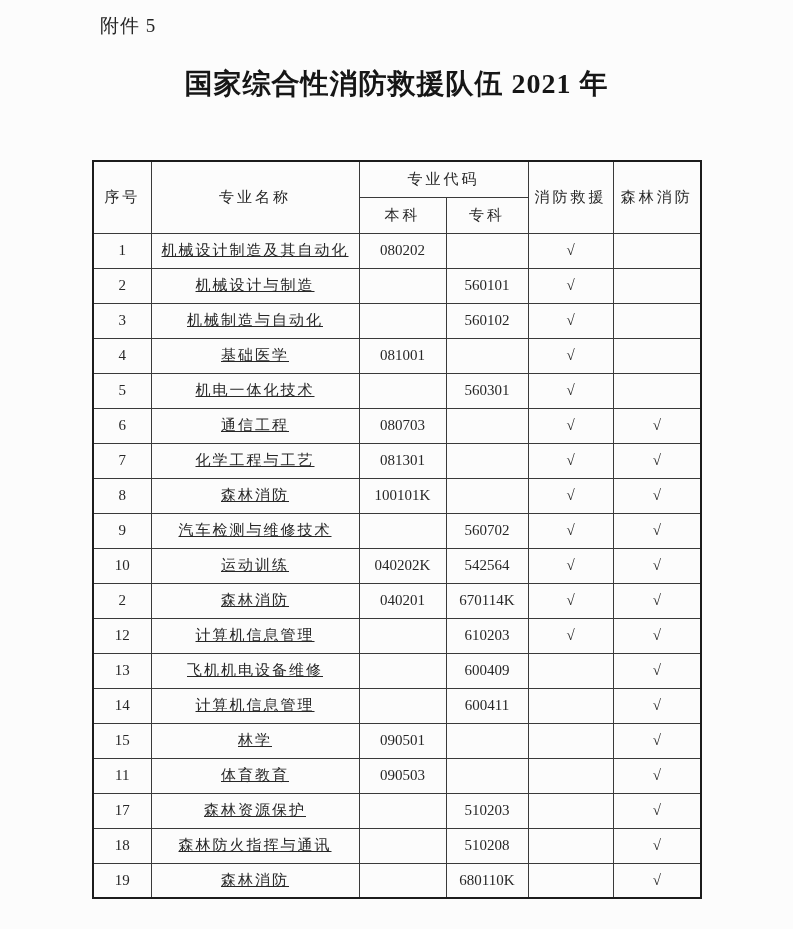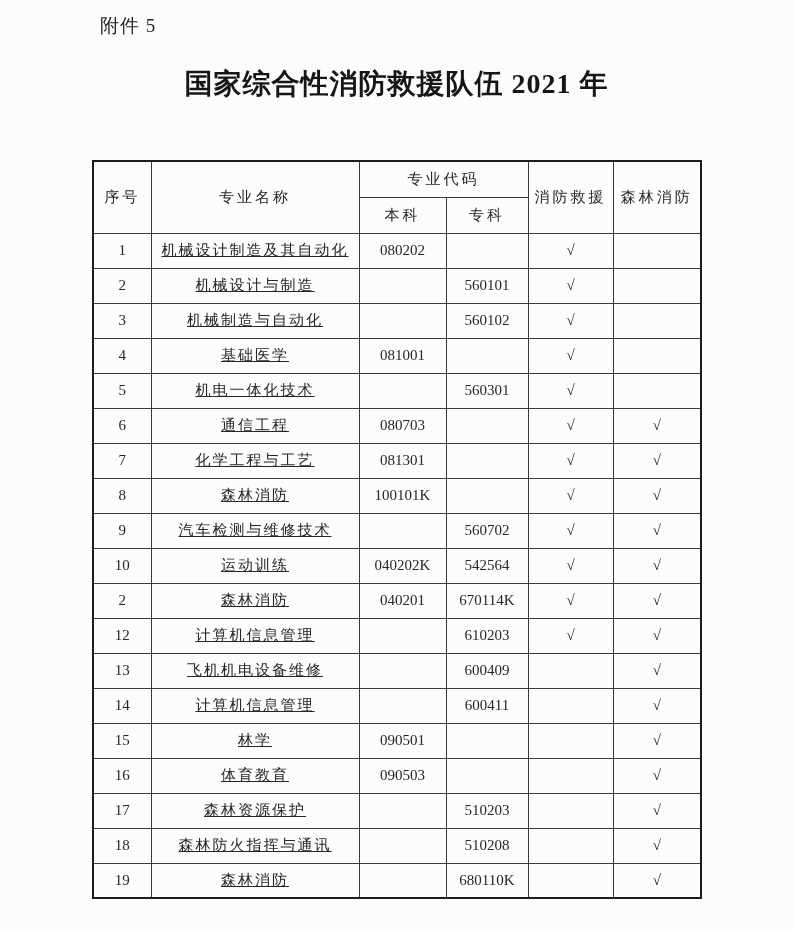--- a/index.html
+++ b/index.html
@@ -228,21 +228,21 @@
           </tr>
           <tr>
             <td>15</td>
             <td class="name-col">林学</td>
             <td>090501</td>
             <td></td>
             <td class="check-col"></td>
             <td class="check-col">√</td>
           </tr>
           <tr>
-            <td>16</td>
+            <td>11</td>
             <td class="name-col">体育教育</td>
             <td>090503</td>
             <td></td>
             <td class="check-col"></td>
             <td class="check-col">√</td>
           </tr>
           <tr>
             <td>17</td>
             <td class="name-col">森林资源保护</td>
             <td></td>

